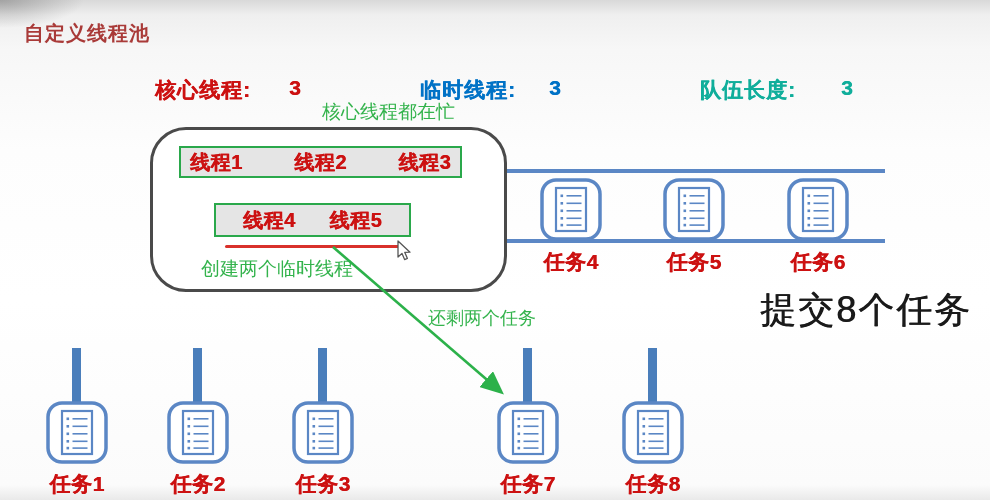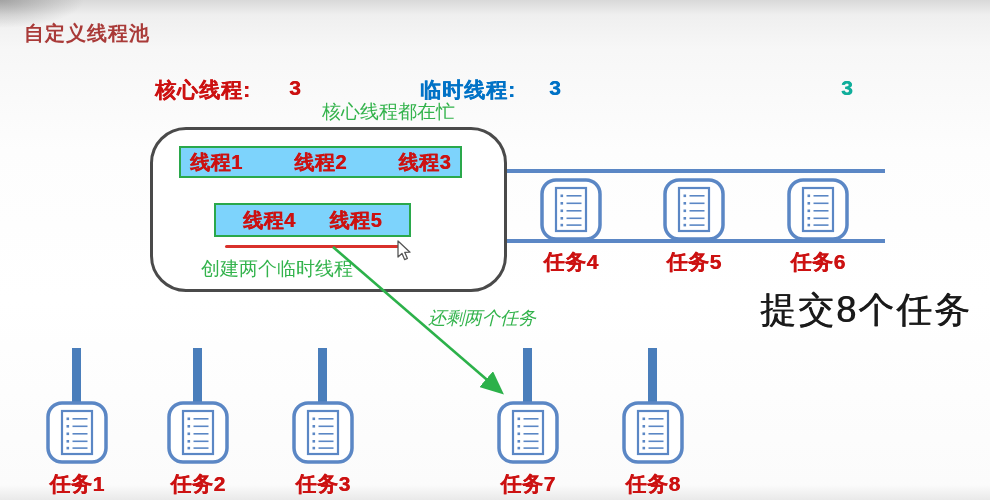--- a/index.html
+++ b/index.html
@@ -36,28 +36,28 @@
   .stat.core-val{left:289px;color:var(--red-text);}
   .stat.temp{left:420px;color:var(--blue-text);}
   .stat.temp-val{left:549px;color:var(--blue-text);}
   .stat.queue{left:700px;color:var(--teal-text);}
   .stat.queue-val{left:841px;color:var(--teal-text);}
   
   .note{position:absolute;color:var(--green-note);font-size:19px;white-space:nowrap;}
   .note.core-busy{left:322px;top:99px;}
   .note.create-temp{left:201px;top:256px;}
   .note.queue-full{left:645px;top:140px;font-size:18px;}
-  .note.remaining{left:428px;top:306px;font-size:18px;font-style:italic;}
+  .note.remaining{left:428px;top:306px;font-size:18px;}
   
   .pool-box{
     position:absolute;left:150px;top:127px;width:357px;height:165px;
     border:3px solid var(--pool-border);border-radius:36px;background:#fff;
   }
   .thread-box{
-    position:absolute;border:2px solid var(--thread-box-green);background:#7dd3fc;
+    position:absolute;border:2px solid var(--thread-box-green);background:#e5e5e5;
     display:flex;align-items:center;justify-content:space-between;
   }
   .thread-box.core-threads{left:26px;top:16px;width:283px;height:32px;padding:0 9px;}
   .thread-box.temp-threads{left:61px;top:73px;width:197px;height:34px;padding:0 27px;}
   .thread-label{font-size:20px;font-weight:900;color:var(--red-text);
         letter-spacing:.5px;text-shadow:.6px 0 0 currentColor;}
   .red-underline{position:absolute;left:72px;top:115px;width:178px;height:3px;
         background:var(--underline-red);border-radius:2px;}
   
   .queue-line{position:absolute;left:505px;width:380px;height:4px;background:var(--task-blue);}
@@ -108,20 +108,21 @@
       </symbol>
     </defs>
   </svg>
 
   <div class="page-title">自定义线程池</div>
 
   <span class="stat core">核心线程:</span>
   <span class="stat core-val">3</span>
   <span class="stat temp">临时线程:</span>
   <span class="stat temp-val">3</span>
+  <span class="stat queue">队伍长度:</span>
   <span class="stat queue-val">3</span>
 
   <div class="note core-busy">核心线程都在忙</div>
 
   <div class="queue-line top"></div>
   <div class="queue-line bottom"></div>
 
   <div class="pool-box">
     <div class="thread-box core-threads">
       <span class="thread-label">线程1</span>

